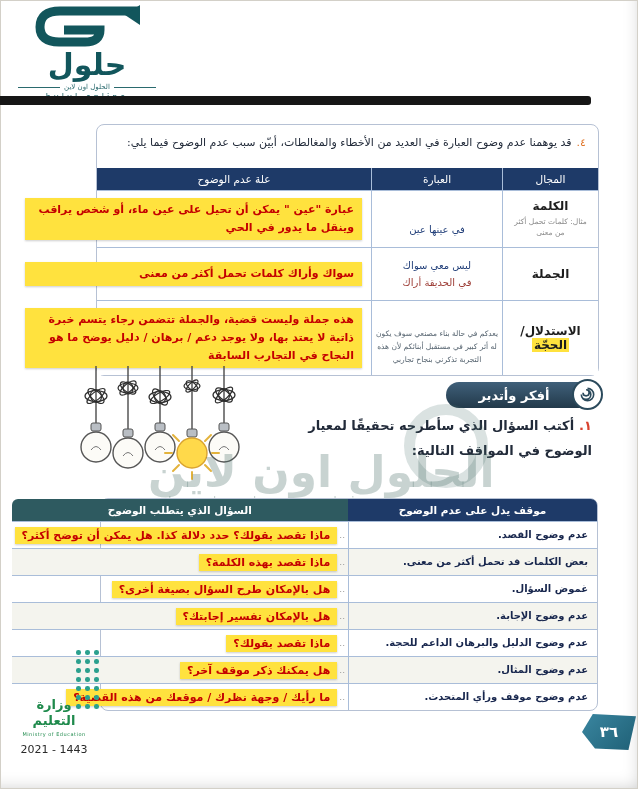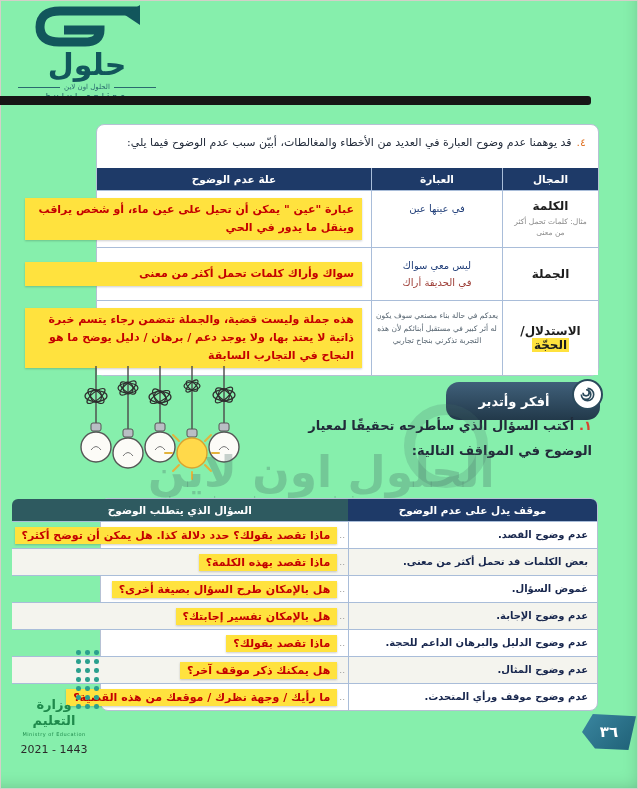--- a/index.html
+++ b/index.html
@@ -1,52 +1,52 @@
 <!DOCTYPE html>
 <html lang="ar"><head>
 <meta charset="utf-8">
 <style>
   *{margin:0;padding:0;box-sizing:border-box}
   html,body{width:638px;height:789px}
   body{font-family:"DejaVu Sans",sans-serif;background:#dcdad4}
-  .page{position:relative;width:638px;height:789px;background:#86efac;overflow:hidden;
+  .page{position:relative;width:638px;height:789px;background:#ffffff;overflow:hidden;
         box-shadow:inset 0 0 0 1px #d3d0c8, inset -8px -10px 18px -12px rgba(0,0,0,.25)}
 
   
   .logo{position:absolute;top:4px;left:12px;width:150px;text-align:center;color:#12565c}
   .brand{font-size:30px;font-weight:bold;line-height:1;margin-top:-4px}
   .tagline{display:flex;align-items:center;gap:4px;margin-top:3px;color:#2a6a6e;padding:0 6px}
   .tagline:before,.tagline:after{content:"";flex:1;height:1px;background:#2a6a6e}
   .tag-ar{font-size:7px;white-space:nowrap}
   .latin{font-size:8px;letter-spacing:3px;color:#12565c;margin-top:2px}
   .topbar{position:absolute;top:96px;left:0;width:591px;height:9px;background:#161616;border-radius:0 3px 3px 0}
 
   
   .sec1{position:absolute;top:124px;left:96px;width:503px;background:#fff;border:1.5px solid #b6c1d4;border-radius:8px;direction:rtl}
   .qline{padding:9px 12px 4px;font-size:11px;font-weight:normal;color:#222b3a;text-align:right;line-height:1.6}
   .qnum{color:#e0762a;margin-left:5px}
   .q1 .qnum{color:#d8432f}
   .t1{display:grid;grid-template-columns:96px 131px 1fr;margin-top:12px}
-  .th{background:#1e3a68;color:#fff;font-size:10.5px;font-weight:bold;text-align:center;padding:5px 2px}
+  .th{background:#1e3a68;color:#fff;font-size:10.5px;font-weight:normal;text-align:center;padding:5px 2px}
   .vline{border-left:1px solid #a9bdd9}
   .cell{border-top:1px solid #a9bdd9;background:#fff}
   .dcell{display:flex;flex-direction:column;justify-content:center;align-items:center;text-align:center;padding:8px 3px;font-size:12px;font-weight:bold;color:#1d1d1d}
   .dsub{font-size:7.5px;color:#8a8a8a;font-weight:normal;margin-top:4px;line-height:1.45;padding:0 6px}
   .hl{background:#ffe23e;padding:0 2px}
-  .pcell{display:flex;flex-direction:column;justify-content:flex-start;text-align:center;padding:9px 4px;font-size:10px;color:#23407a;line-height:1.7}
+  .pcell{display:flex;flex-direction:column;justify-content:flex-end;text-align:center;padding:9px 4px;font-size:10px;color:#23407a;line-height:1.7}
   .p-red{color:#9c3b34}
   .p-small{font-size:7.5px;color:#55636f;line-height:1.7}
   .acell{display:flex;align-items:center;padding:7px 9px 7px 0}
   .ybox{width:calc(100% + 72px);margin-left:-72px;background:#ffe23e;color:#c40000;font-weight:bold;font-size:11px;line-height:1.65;padding:3px 8px;text-align:right;box-shadow:0 1px 2px rgba(0,0,0,.2)}
 
   
   .bulbs{position:absolute;top:366px;left:76px}
 
   
-  .badge{position:absolute;top:382px;left:446px;width:154px;height:38px;background:linear-gradient(#40607a,#22394a);
+  .badge{position:absolute;top:382px;left:446px;width:154px;height:26px;background:linear-gradient(#40607a,#22394a);
          border-radius:13px;display:flex;align-items:center;justify-content:center;color:#fff;font-size:13px;font-weight:bold;padding-right:18px}
   .badge-icon{position:absolute;right:-3px;top:-3px;width:31px;height:31px;background:#fff;border:2px solid #2b4a5c;border-radius:50%;
          display:flex;align-items:center;justify-content:center}
 
   
   .q1{position:absolute;top:414px;left:258px;width:334px;direction:rtl;text-align:right;font-size:13px;font-weight:bold;color:#222b3a;line-height:1.9}
 
   
   .wm{position:absolute;pointer-events:none;color:rgba(72,110,104,.30)}
   .wm-ring{top:404px;left:404px;width:84px;height:84px;border:11px solid rgba(72,110,104,.20);border-radius:50%}

